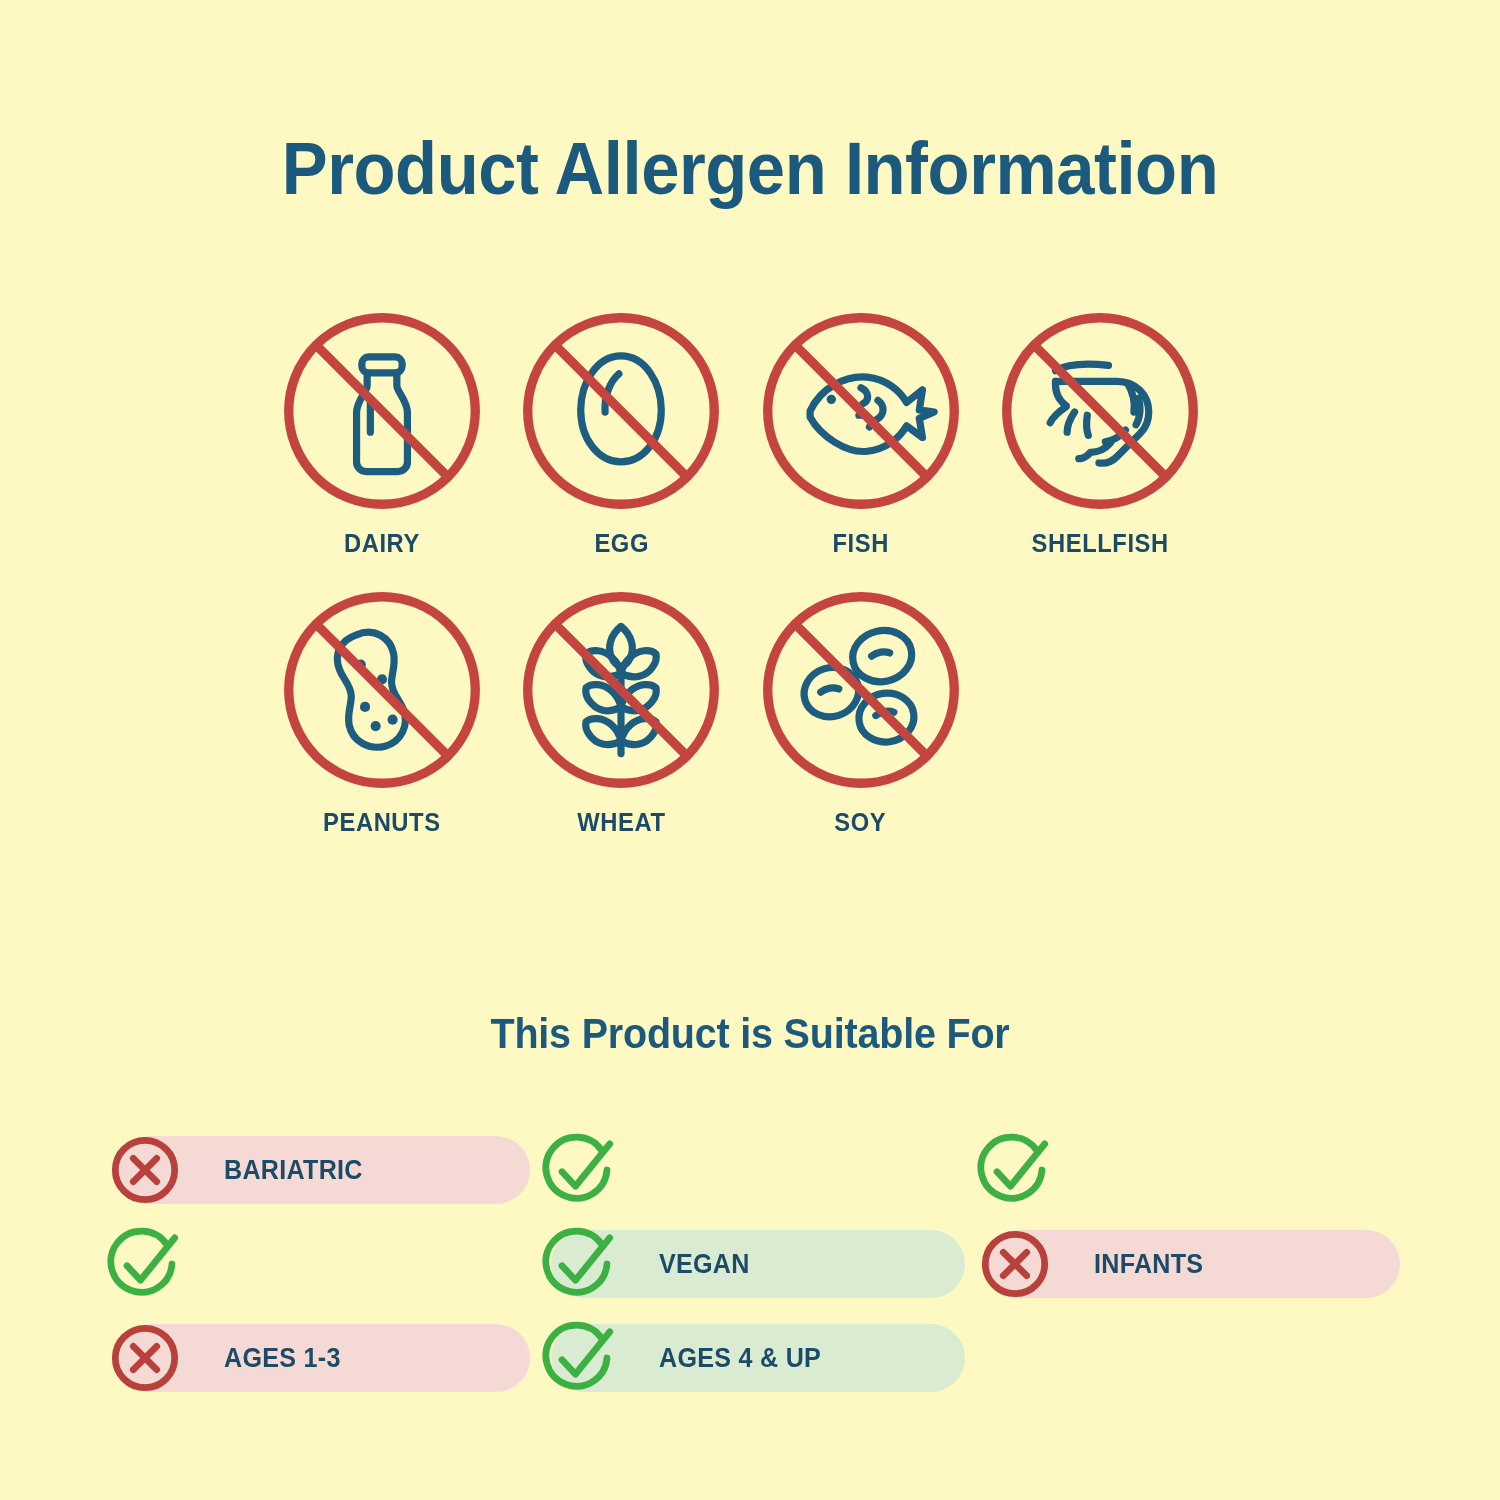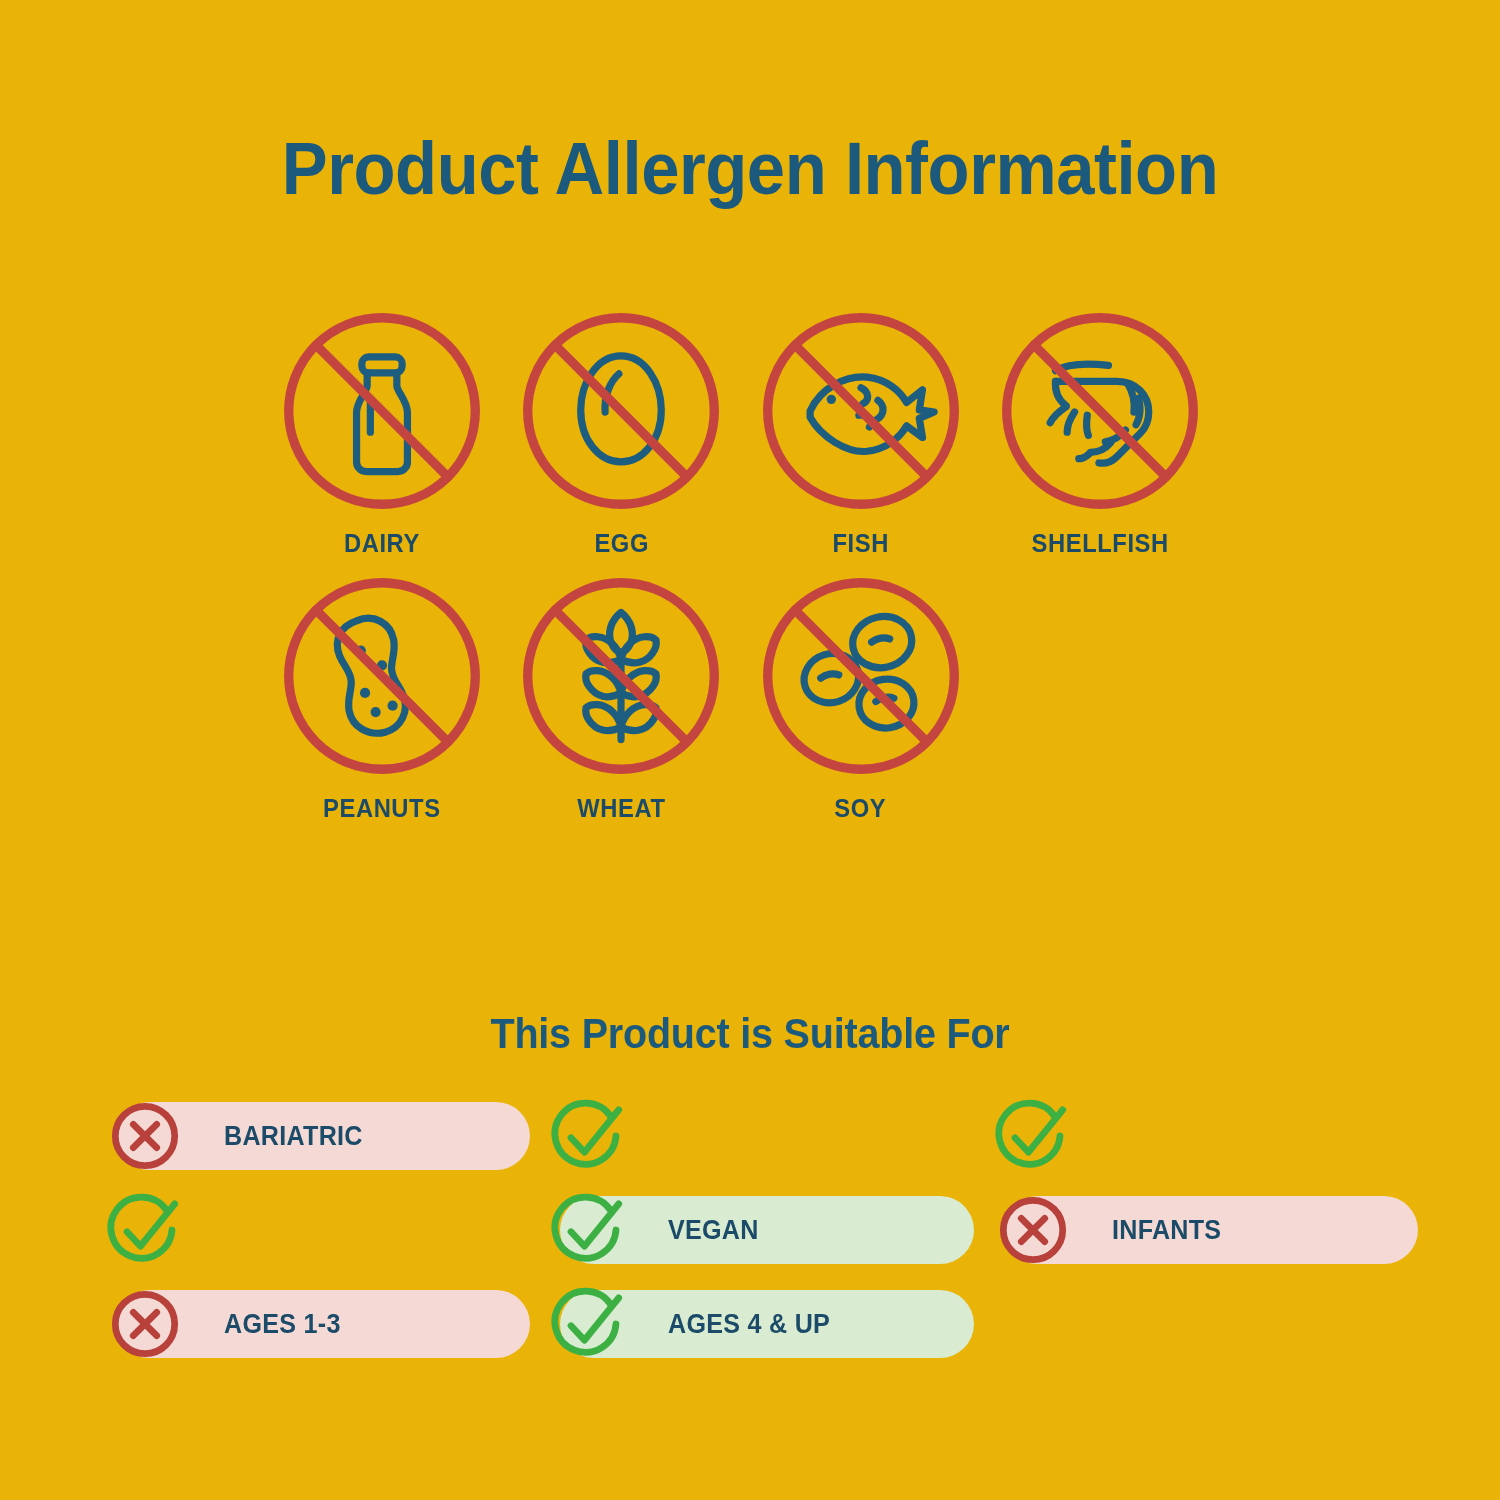--- a/index.html
+++ b/index.html
@@ -13,21 +13,21 @@
     font-family: "Liberation Sans", sans-serif;
     -webkit-font-smoothing: antialiased;
     overflow: hidden;
     position: relative;
   }
 
   .page {
     position: relative;
     width: 1500px;
     height: 1500px;
-    background: #eab308;
+    background: #fef9c3;
     box-sizing: border-box;
   }
 
   
   .main-title {
     position: absolute;
     left: 0;
     top: 126px;
     width: 1500px;
     text-align: center;
@@ -42,21 +42,21 @@
 
   
   .allergen-grid {
     position: absolute;
     left: 262px;
     top: 305px;
     width: 958px;
     display: grid;
     grid-template-columns: repeat(4, 1fr);
     grid-template-rows: 265px 265px;
-    row-gap: 0px;
+    row-gap: 14px;
   }
   .allergen-cell {
     position: relative;
     display: flex;
     flex-direction: column;
     align-items: center;
   }
   .no-symbol {
     position: relative;
     width: 212px;
@@ -88,26 +88,26 @@
     color: #1b5a7d;
     font-family: "Liberation Sans Narrow", "Liberation Sans", sans-serif;
     transform: scaleX(0.94);
     white-space: nowrap;
   }
 
   
   .suit-grid {
     position: absolute;
     left: 100px;
-    top: 1094px;
+    top: 1128px;
     width: 1300px;
     display: grid;
     grid-template-columns: repeat(3, 430px);
     grid-template-rows: repeat(3, 94px);
-    column-gap: 14px;
+    column-gap: 5px;
     text-align: right;
   }
   .suit-cell {
     position: relative;
     height: 94px;
   }
   .pill {
     position: absolute;
     left: 16px;
     top: 8px;

